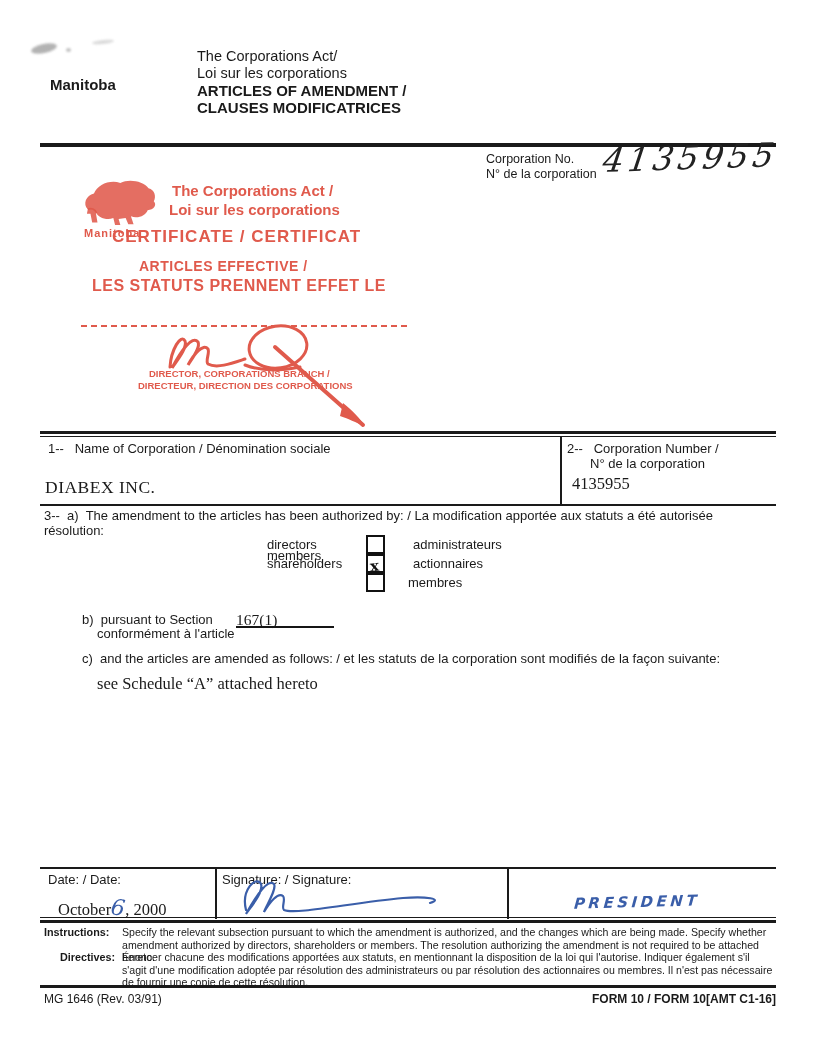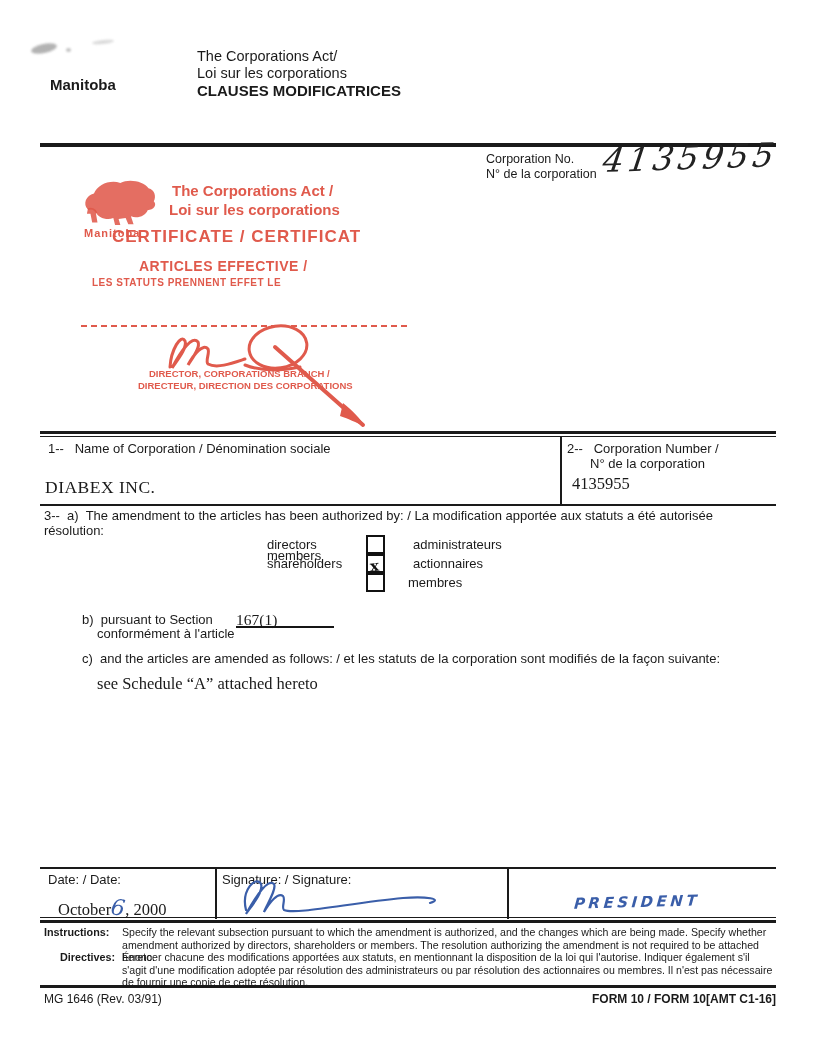--- a/index.html
+++ b/index.html
@@ -59,20 +59,21 @@
 <div class="page">
 
   <div class="smudge" style="left:31px;top:44px;width:26px;height:9px;transform:rotate(-12deg);opacity:.75;"></div>
   <div class="smudge" style="left:66px;top:48px;width:5px;height:4px;opacity:.6;"></div>
   <div class="smudge" style="left:92px;top:40px;width:22px;height:4px;transform:rotate(-6deg);opacity:.35;"></div>
 
   <div class="abs prov" style="left:50px;top:76px;">Manitoba</div>
   <div class="abs" style="left:197px;top:48px;">
     <div class="title-line">The Corporations Act/</div>
     <div class="title-line">Loi sur les corporations</div>
+    <div class="title-line b">ARTICLES OF AMENDMENT /</div>
     <div class="title-line b">CLAUSES MODIFICATRICES</div>
   </div>
 
   <div class="rule" style="left:40px;top:143px;width:736px;height:3.5px;"></div>
 
   <div class="abs corp-label" style="left:486px;top:152px;">
     <div>Corporation No.</div>
     <div>N° de la corporation</div>
   </div>
   <div class="abs hand-num" style="left:603px;top:138px;">4135955</div>
@@ -80,21 +81,21 @@
   <div class="stamp">
     <svg class="abs" style="left:4px;top:2px;" width="88" height="54" viewBox="0 0 100 60">
       <path d="M10,36 C4,30 8,20 17,18 C21,8 35,2 47,6 C57,1 73,4 79,12 C86,14 88,21 85,27 C89,31 85,37 78,37 C76,43 67,47 59,44 L62,53 L56,53 L53,46 L45,47 L47,54 L41,54 L39,46 C31,49 21,45 19,39 L21,51 L15,51 L13,41 L9,41 Z" fill="#e05a4c" opacity="0.88"></path>
       <path d="M10,36 C14,34 18,36 20,40" stroke="#e05a4c" stroke-width="2" fill="none"></path>
     </svg>
     <div class="t" style="left:9px;top:52px;font-size:11px;letter-spacing:1px;">Manitoba</div>
     <div class="t" style="left:97px;top:7px;font-size:15px;">The Corporations Act /</div>
     <div class="t" style="left:94px;top:26px;font-size:15px;">Loi sur les corporations</div>
     <div class="t" style="left:37px;top:52px;font-size:17px;letter-spacing:1px;">CERTIFICATE / CERTIFICAT</div>
     <div class="t" style="left:64px;top:83px;font-size:14px;letter-spacing:0.5px;">ARTICLES EFFECTIVE /</div>
-    <div class="t" style="left:17px;top:102px;font-size:10px;letter-spacing:0.5px;">LES STATUTS PRENNENT EFFET LE</div>
+    <div class="t" style="left:17px;top:102px;font-size:16px;letter-spacing:0.5px;">LES STATUTS PRENNENT EFFET LE</div>
     <div class="dash" style="left:6px;top:150px;width:326px;"></div>
     <div class="t" style="left:74px;top:193px;font-size:9.5px;">DIRECTOR, CORPORATIONS BRANCH /</div>
     <div class="t" style="left:63px;top:205px;font-size:9.5px;">DIRECTEUR, DIRECTION DES CORPORATIONS</div>
     <svg class="abs" style="left:0;top:0;" width="348" height="258" viewBox="0 0 348 258">
       <path d="M95,192 C96,175 106,158 110,166 C113,173 100,188 97,193 C106,176 117,160 123,167 C126,173 115,186 113,190 C119,179 128,168 133,174 C135,178 130,186 133,189 C142,194 158,188 170,184" fill="none" stroke="#e05a4c" stroke-width="3" stroke-linecap="round"></path>
       <ellipse cx="203" cy="172" rx="29" ry="21" fill="none" stroke="#e05a4c" stroke-width="3" transform="rotate(-8 203 172)"></ellipse>
       <path d="M170,190 C185,196 205,196 225,192" fill="none" stroke="#e05a4c" stroke-width="3" stroke-linecap="round"></path>
       <path d="M200,172 L288,250" stroke="#e05a4c" stroke-width="4" stroke-linecap="round"></path>
       <path d="M268,228 C278,236 286,244 289,251 C282,248 272,243 265,241 Z" fill="#e05a4c"></path>
     </svg>

